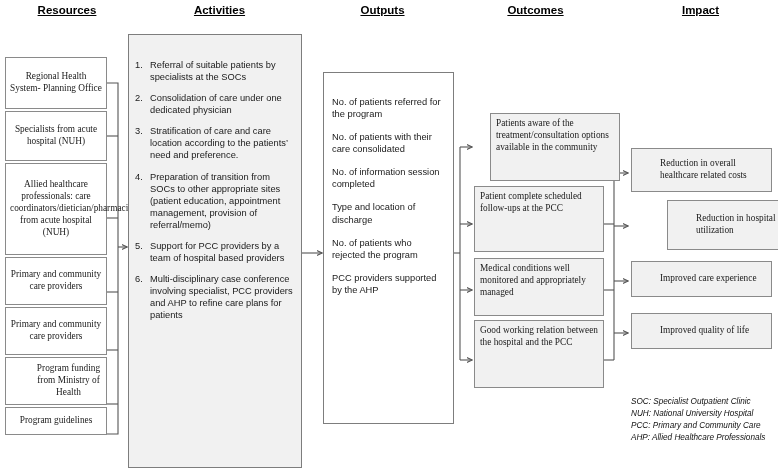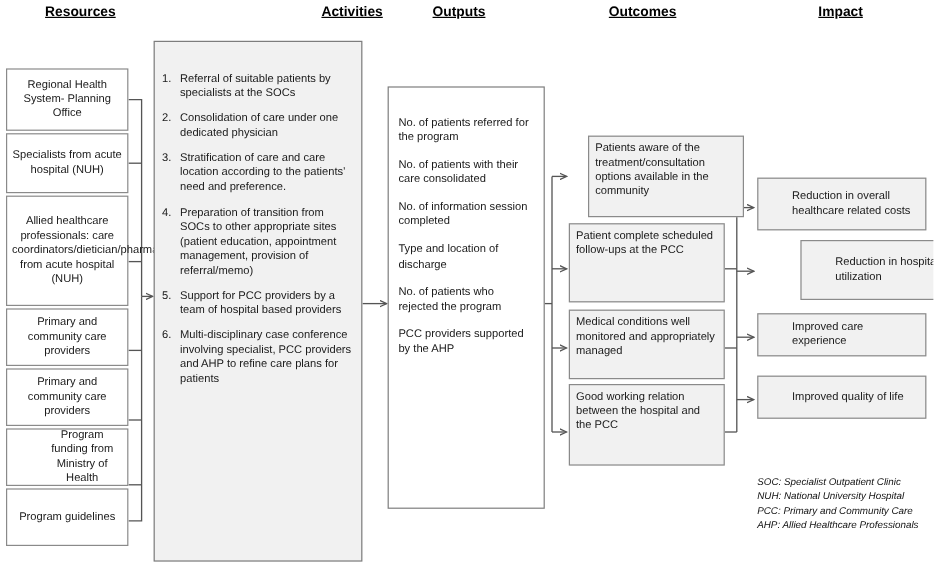--- a/index.html
+++ b/index.html
@@ -45,20 +45,21 @@
 
   
   .node {
     position: absolute;
     box-sizing: border-box;
     border: 1.2px solid #8a8a8a;
     display: flex;
     align-items: center;
     justify-content: center;
     z-index: 2;
+    font-family: Liberation Serif, serif;
   }
   .node .node-text {
     display: block;
     width: 100%;
     padding: 1px 4px;
     box-sizing: border-box;
     line-height: 1.28;
   }
 
   
@@ -179,21 +180,21 @@
       <path d="M604,360 L614,360"></path>
       <path d="M614,147 L614,360"></path>
       <path d="M614,173 L628,173" marker-end="url(#arrow)"></path>
       <path d="M614,226 L628,226" marker-end="url(#arrow)"></path>
       <path d="M614,281 L628,281" marker-end="url(#arrow)"></path>
       <path d="M614,333 L628,333" marker-end="url(#arrow)"></path>
     </g>
   </svg>
 
   <div class="col-header" style="left:12px; top:4px; width:110px;">Resources</div>
-  <div class="col-header" style="left:164px; top:4px; width:155px;text-align:right;">Activities</div>
+  <div class="col-header" style="left:142px; top:4px; width:155px;">Activities</div>
   <div class="col-header" style="left:320px; top:4px; width:125px;">Outputs</div>
   <div class="col-header" style="left:468px; top:4px; width:135px;">Outcomes</div>
   <div class="col-header" style="left:628px; top:4px; width:145px;">Impact</div>
 
   <div class="node resource" style="left:5px; top:57px; width:102px; height:52px;">
     <span class="node-text">Regional Health System- Planning Office</span>
   </div>
   <div class="node resource" style="left:5px; top:111px; width:102px; height:50px;">
     <span class="node-text">Specialists from acute hospital (NUH)</span>
   </div>
@@ -202,21 +203,21 @@
   </div>
   <div class="node resource" style="left:5px; top:257px; width:102px; height:48px;">
     <span class="node-text">Primary and community care providers</span>
   </div>
   <div class="node resource" style="left:5px; top:307px; width:102px; height:48px;">
     <span class="node-text">Primary and community care providers</span>
   </div>
   <div class="node resource" style="left:5px; top:357px; width:102px; height:48px;padding-left:25px;">
     <span class="node-text">Program funding from Ministry of Health</span>
   </div>
-  <div class="node resource" style="left:5px; top:407px; width:102px; height:48px;">
+  <div class="node resource" style="left:5px; top:407px; width:102px; height:28px;">
     <span class="node-text">Program guidelines</span>
   </div>
 
   <div class="panel activities" style="left:128px; top:34px; width:174px; height:434px;">
     <ul class="activities-list" style="margin:24px 8px 0 6px;">
       <li>
         <span class="act-num">1.</span>
         <span class="act-body">Referral of suitable patients by specialists at the SOCs</span>
       </li>
       <li>

